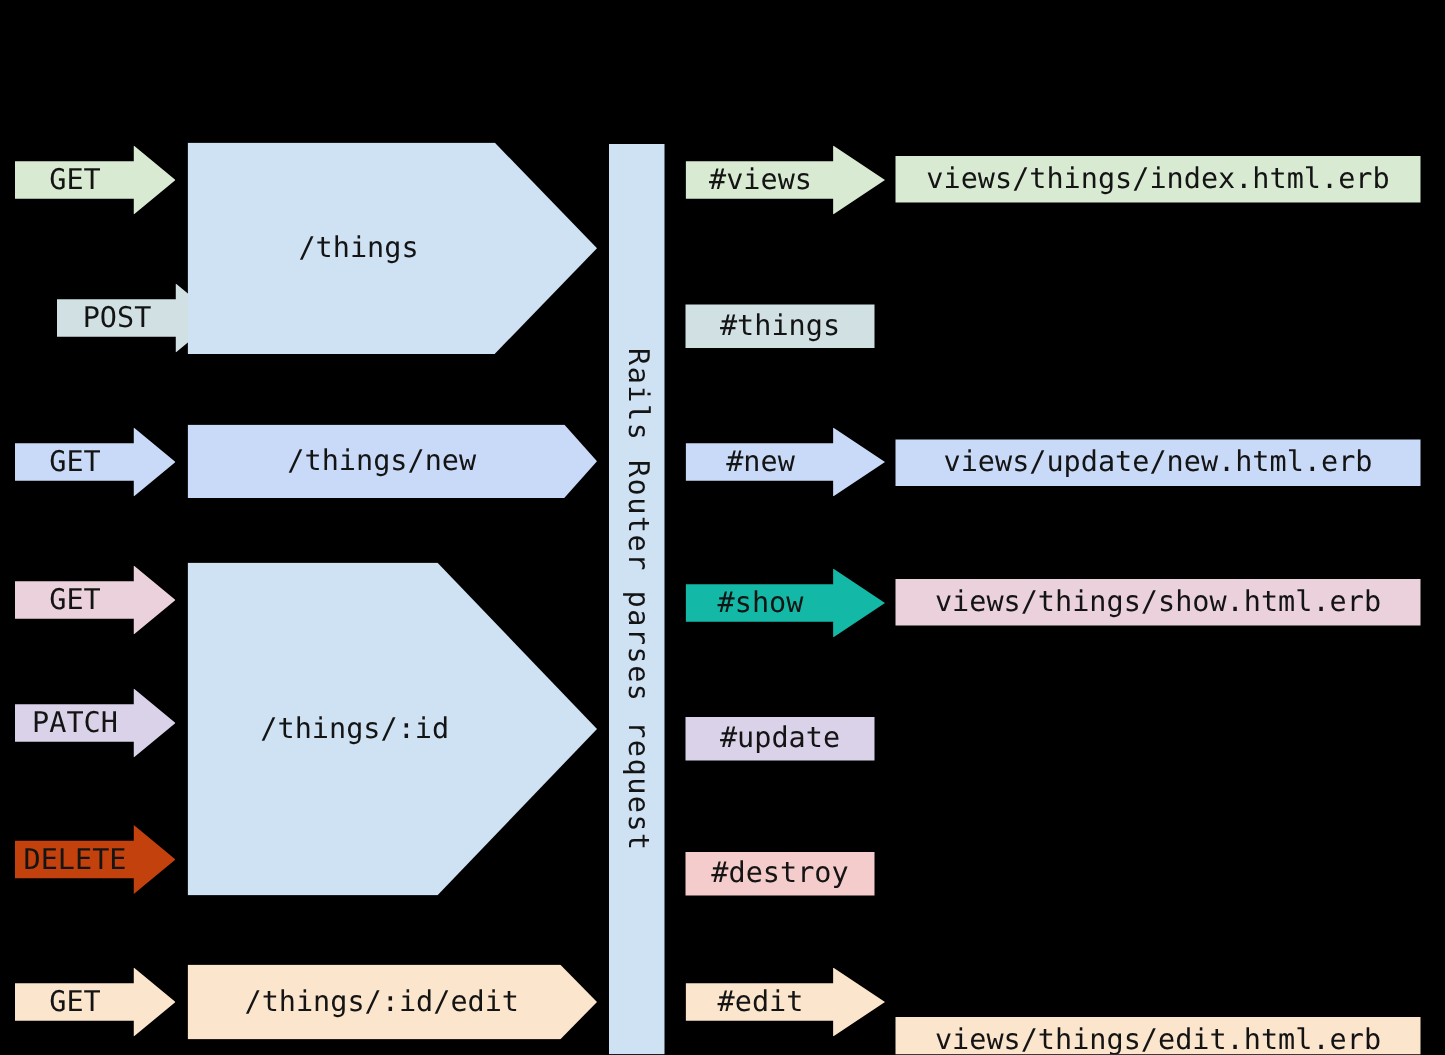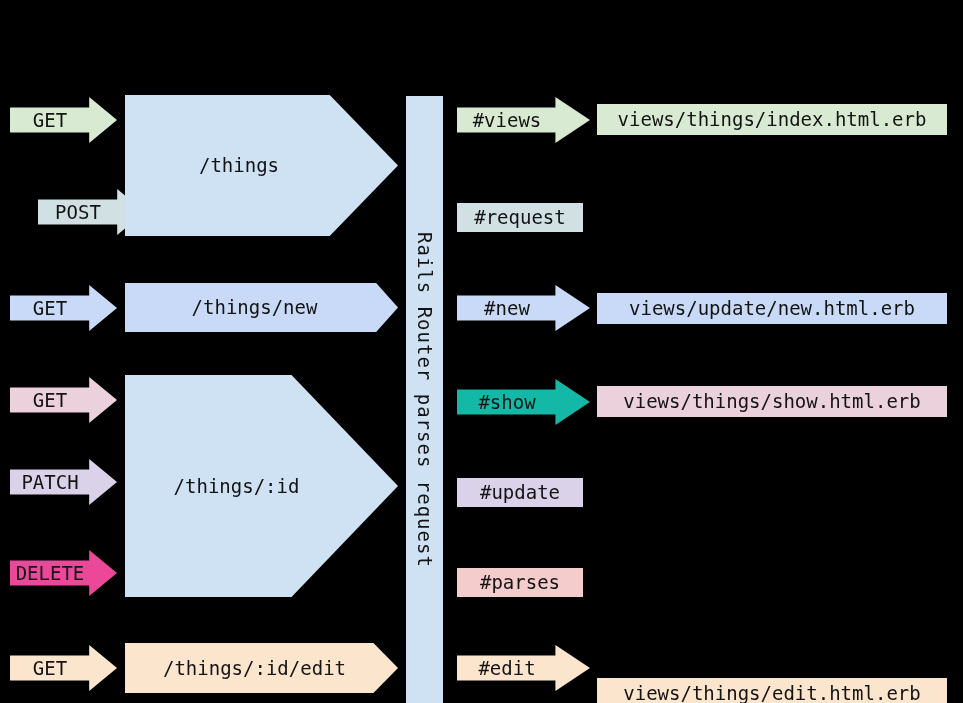--- a/index.html
+++ b/index.html
@@ -47,36 +47,36 @@
 </head>
 <body>
 
 <div class="stage">
 
   <div class="shape m-arrow m1" style="background: rgb(217, 234, 211);">GET</div>
   <div class="shape m-arrow m2" style="background: rgb(208, 224, 227); margin-left: 28px;">POST</div>
   <div class="shape m-arrow m3" style="background: rgb(201, 218, 248);">GET</div>
   <div class="shape m-arrow m4" style="background: rgb(234, 209, 220);">GET</div>
   <div class="shape m-arrow m5" style="background: rgb(217, 210, 233);">PATCH</div>
-  <div class="shape m-arrow m6" style="background: #ec4899; text-align: right;">DELETE</div>
+  <div class="shape m-arrow m6" style="background: #c2410c; text-align: right;">DELETE</div>
   <div class="shape m-arrow m7" style="background: rgb(252, 229, 205);">GET</div>
 
   <div class="shape path p1" style="background: rgb(207, 226, 243);">/things</div>
   <div class="shape path p2" style="background: rgb(201, 218, 248);">/things/new</div>
   <div class="shape path p3" style="background: rgb(207, 226, 243);">/things/:id</div>
   <div class="shape path p4" style="background: rgb(252, 229, 205);">/things/:id/edit</div>
 
   <div class="shape router-bar" style="background: rgb(207, 226, 243);">Rails Router parses request</div>
 
   <div class="shape a-arrow a1" style="background: rgb(217, 234, 211);">#views</div>
-  <div class="shape a-box a2" style="background: rgb(208, 224, 227);">#request</div>
+  <div class="shape a-box a2" style="background: rgb(208, 224, 227);">#things</div>
   <div class="shape a-arrow a3" style="background: rgb(201, 218, 248);">#new</div>
   <div class="shape a-arrow a4" style="background: #14b8a6;">#show</div>
   <div class="shape a-box a5" style="background: rgb(217, 210, 233);">#update</div>
-  <div class="shape a-box a6" style="background: rgb(244, 204, 204);">#parses</div>
+  <div class="shape a-box a6" style="background: rgb(244, 204, 204);">#destroy</div>
   <div class="shape a-arrow a7" style="background: rgb(252, 229, 205);">#edit</div>
 
   <div class="shape view-box v1" style="background: rgb(217, 234, 211);">views/things/index.html.erb</div>
   <div class="shape view-box v2" style="background: rgb(201, 218, 248);">views/update/new.html.erb</div>
   <div class="shape view-box v3" style="background: rgb(234, 209, 220);">views/things/show.html.erb</div>
   <div class="shape view-box v4" style="background: rgb(252, 229, 205);">views/things/edit.html.erb</div>
 
 </div>
 
 </body></html>

